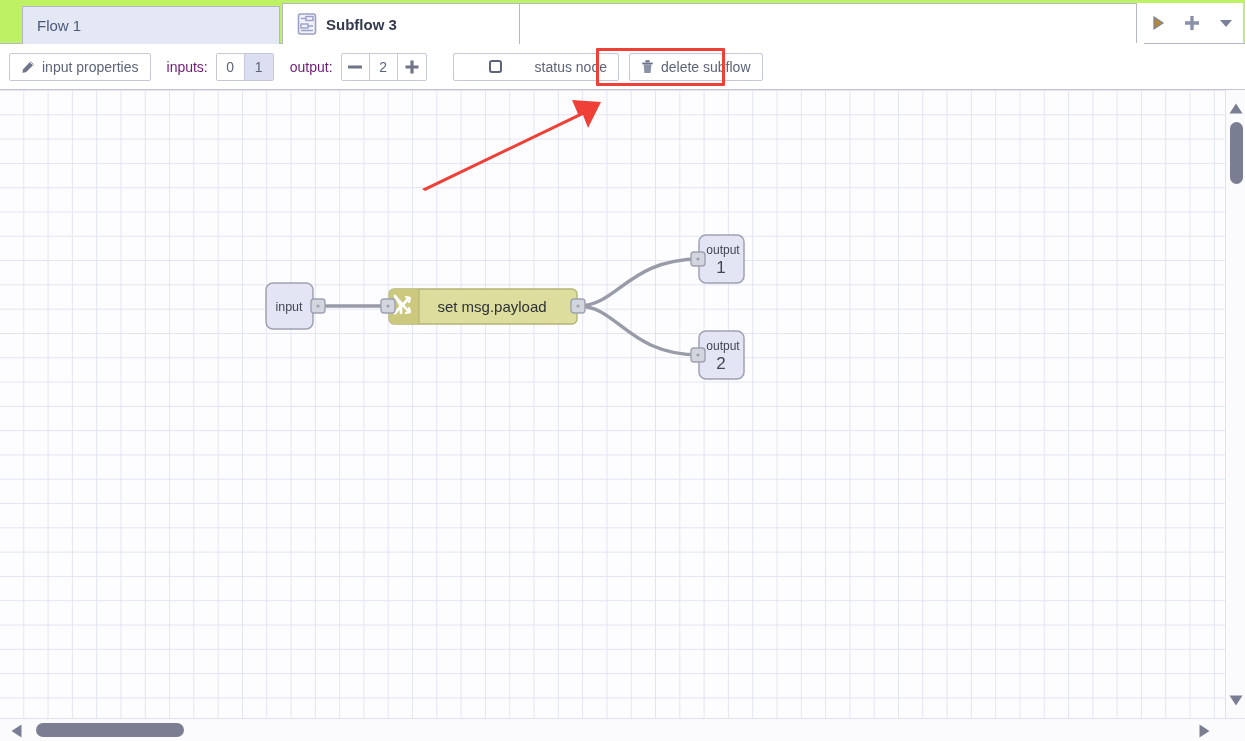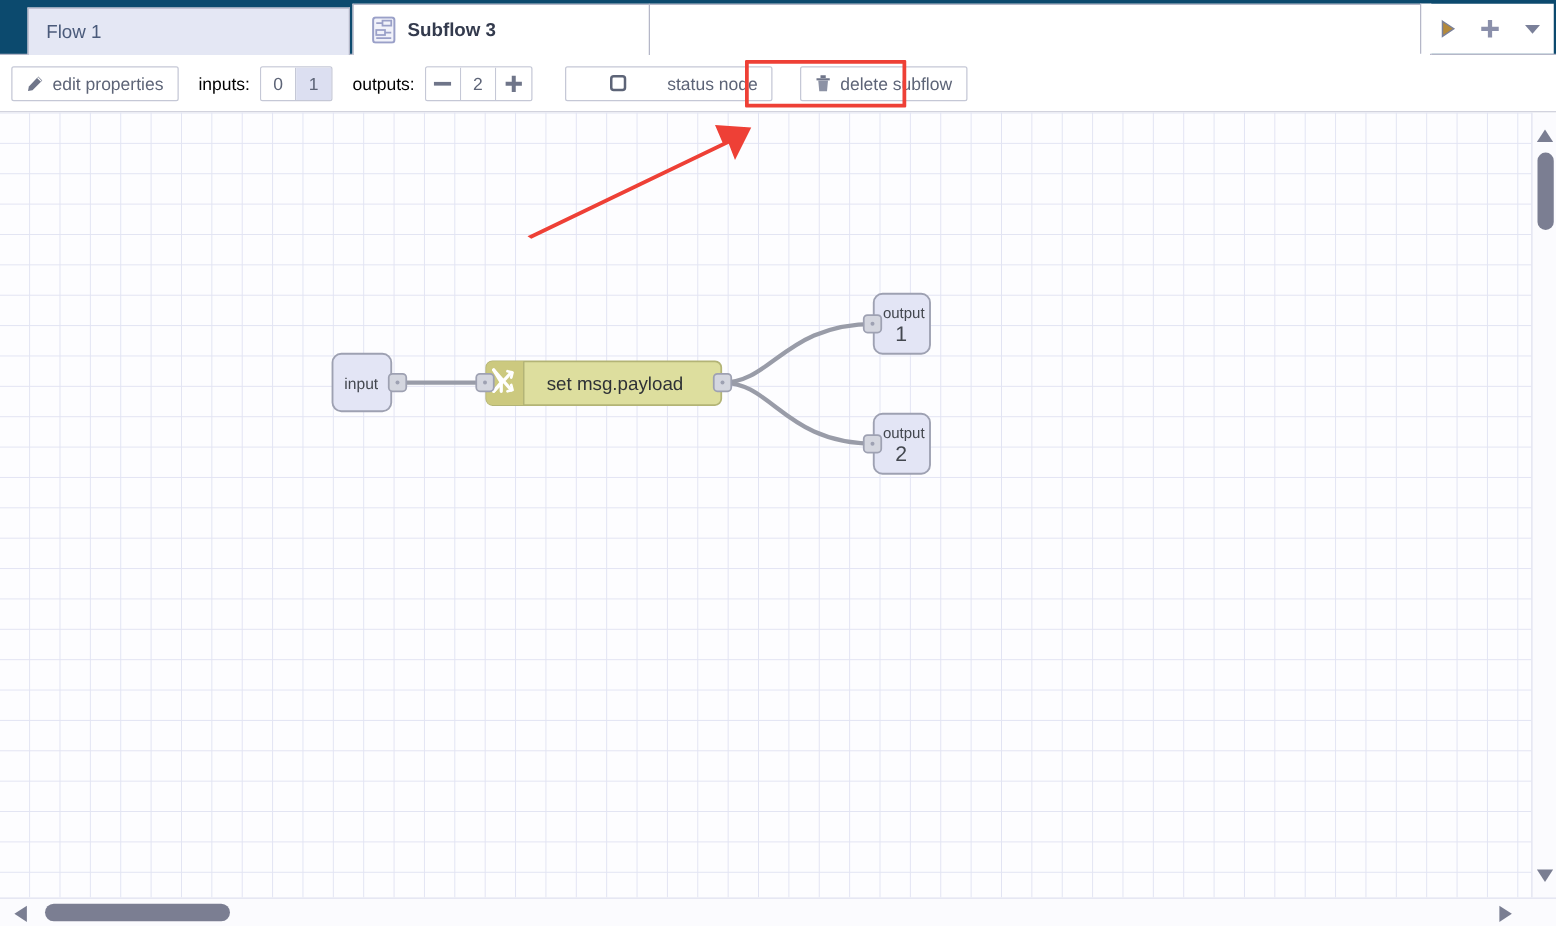--- a/index.html
+++ b/index.html
@@ -16,21 +16,21 @@
     width: 1245px;
     height: 741px;
     background: #fdfdff;
   }
 
   
   .tabbar {
     position: absolute;
     left: 0; top: 0;
     width: 1245px; height: 44px;
-    background: #0c4a6e;
+    background: #bef264;
     border-bottom: 1px solid #b5b7c8;
     box-sizing: border-box;
   }
   .tabstrip {
     position: absolute;
     left: 22px; top: 3px;
     height: 41px;
     display: flex;
     align-items: flex-end;
   }
@@ -115,21 +115,21 @@
     font-size: 14px;
     display: flex;
     align-items: center;
     padding: 0 11px;
     cursor: pointer;
     border-radius: 2px;
     white-space: nowrap;
   }
   .tb-label {
     font-size: 14px;
-    color: #000000;
+    color: #701a75;
     margin: 0 8px 0 16px;
   }
   .seg {
     display: flex;
     height: 28px;
     border: 1px solid #c5c8d6;
     border-radius: 2px;
     overflow: hidden;
     box-sizing: border-box;
   }
@@ -271,50 +271,50 @@
     </div>
   </div>
 
   <div class="toolbar">
 
     <div class="tb-btn">
       <svg class="icon-pencil" width="14" height="14" viewBox="0 0 14 14">
         <path d="M9.6 1.2 L12.8 4.4 L5 12.2 L1.4 12.8 L2.1 9.2 Z" fill="#6f7589"></path>
         <path d="M9.0 2.0 L11.9 4.9" stroke="#fff" stroke-width="1" fill="none"></path>
       </svg>
-      <span>edit properties</span>
+      <span>input properties</span>
     </div>
 
     <span class="tb-label">inputs:</span>
     <div class="seg">
       <div class="seg-item">0</div>
       <div class="seg-item selected">1</div>
     </div>
 
-    <span class="tb-label">outputs:</span>
+    <span class="tb-label">output:</span>
     <div class="seg">
       <div class="seg-item">
         <svg width="14" height="4" viewBox="0 0 14 4">
           <rect x="0" y="0.5" width="14" height="3" fill="#6f7589"></rect>
         </svg>
       </div>
       <div class="seg-item readonly">2</div>
       <div class="seg-item">
         <svg width="14" height="14" viewBox="0 0 14 14">
           <path d="M7 0.5 V13.5 M0.5 7 H13.5" stroke="#6f7589" stroke-width="3.2"></path>
         </svg>
       </div>
     </div>
 
     <div class="checkwrap" style="margin-left:26px;">
       <span class="cbox"></span>
       <span>status node</span>
     </div>
 
-    <div class="tb-btn" style="margin-left:22px;">
+    <div class="tb-btn" style="margin-left:10px;">
       <svg class="icon-trash" width="13" height="15" viewBox="0 0 13 15">
         <rect x="1.2" y="3.6" width="10.6" height="1.7" fill="#6f7589"></rect>
         <path d="M2.6 5.3 L3.4 14 L9.6 14 L10.4 5.3 Z" fill="#8c92a5"></path>
         <rect x="4.4" y="1.2" width="4.2" height="2.2" fill="#6f7589"></rect>
       </svg>
       <span>delete subflow</span>
     </div>
   </div>
 
   <div class="highlight-box"></div>

